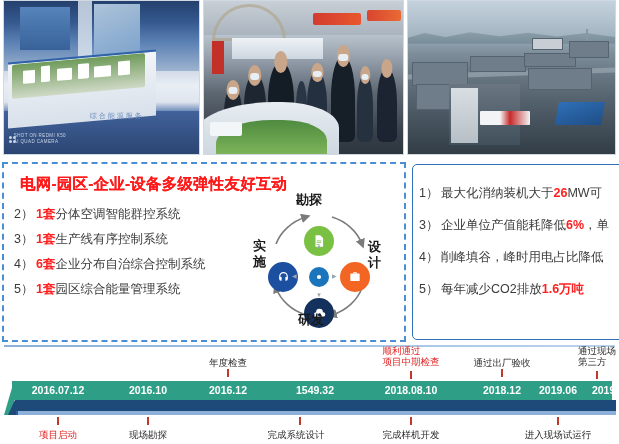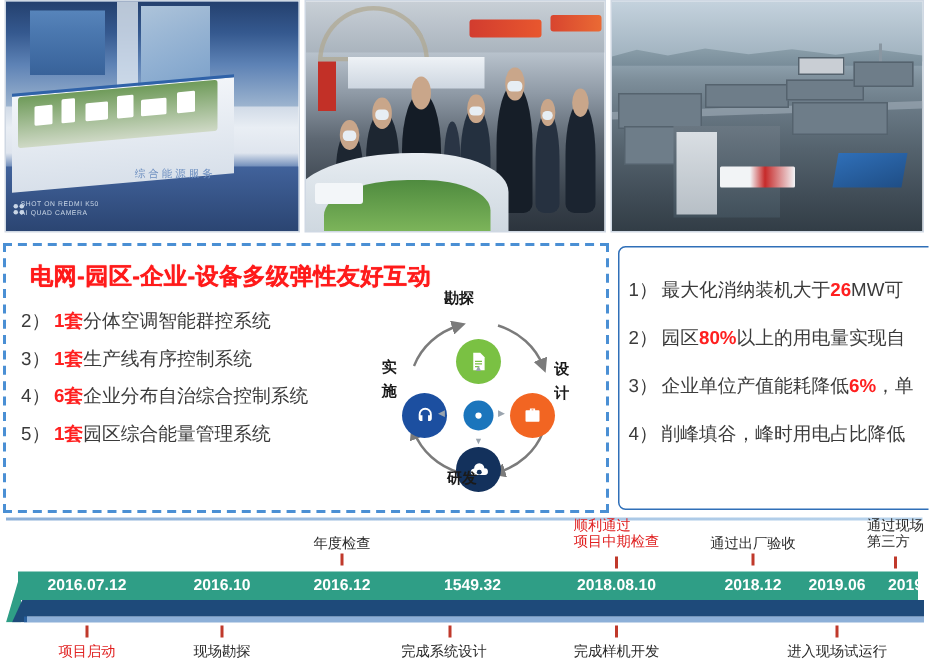--- a/index.html
+++ b/index.html
@@ -96,21 +96,21 @@
   .panel-title{position:absolute;left:16px;top:10px;width:330px;
       color:#ff1a1a;font-weight:bold;font-size:15.5px;letter-spacing:.2px;
       text-shadow:0 0 .5px #ff1a1a;white-space:nowrap;}
   .ul-left{position:absolute;left:10px;top:38px;width:230px;margin:0;padding:0;list-style:none;}
   .ul-left li{font-size:12.5px;color:#3b3b3b;line-height:25px;white-space:nowrap;}
   .num{display:inline-block;width:22px;color:#3b3b3b;}
   .hl{color:#ff2020;font-weight:bold;}
 
   
   .cycle{position:absolute;left:232px;top:28px;width:166px;height:146px;}
-  .cyc-label{position:absolute;font-weight:bold;color:#1a1a1a;font-size:10px;line-height:16px;}
+  .cyc-label{position:absolute;font-weight:bold;color:#1a1a1a;font-size:13px;line-height:16px;}
   #cyc-kantan{left:60px;top:0px;}
   #cyc-sheji{left:131px;top:47px;width:15px;text-align:center;}
   #cyc-yanfa{left:62px;top:120px;}
   #cyc-shishi{left:16px;top:46px;width:15px;text-align:center;}
 
   .ring{position:absolute;left:26px;top:22px;width:114px;height:104px;}
   .ring svg{position:absolute;left:0;top:0;}
 
   .hub{position:absolute;left:52px;top:54px;width:62px;height:62px;}
   .node{position:absolute;border-radius:50%;display:flex;align-items:center;justify-content:center;}
@@ -312,23 +312,23 @@
         <div class="cyc-label" id="cyc-kantan">勘探</div>
         <div class="cyc-label" id="cyc-sheji">设计</div>
         <div class="cyc-label" id="cyc-yanfa">研发</div>
         <div class="cyc-label" id="cyc-shishi">实施</div>
       </div>
     </div>
 
     <div class="panel-right">
       <ul class="ul-right">
         <li><span class="num">1）</span><span>最大化消纳装机大于</span><span class="hl">26</span><span>MW可</span></li>
-        <li><span class="num">2）</span><span>园区</span><span class="hl">80%</span><span>以上的用电量实现自</span></li>
         <li><span class="num">3）</span><span>企业单位产值能耗降低</span><span class="hl">6%</span><span>，单</span></li>
         <li><span class="num">4）</span><span>削峰填谷，峰时用电占比降低</span><span class="hl"></span><span></span></li>
+        <li><span class="num">5）</span><span>每年减少CO2排放</span><span class="hl">1.6万吨</span><span></span></li>
       </ul>
     </div>
   </div>
 
   <div class="timeline">
     <div class="tl-sep"></div>
 
     <div class="lbl-up c-dark" style="left:228px;top:12px">年度检查</div>
     <div class="lbl-up c-red" style="left:411px;top:0px">顺利通过<br>项目中期检查</div>
     <div class="lbl-up c-dark" style="left:502px;top:12px">通过出厂验收</div>

